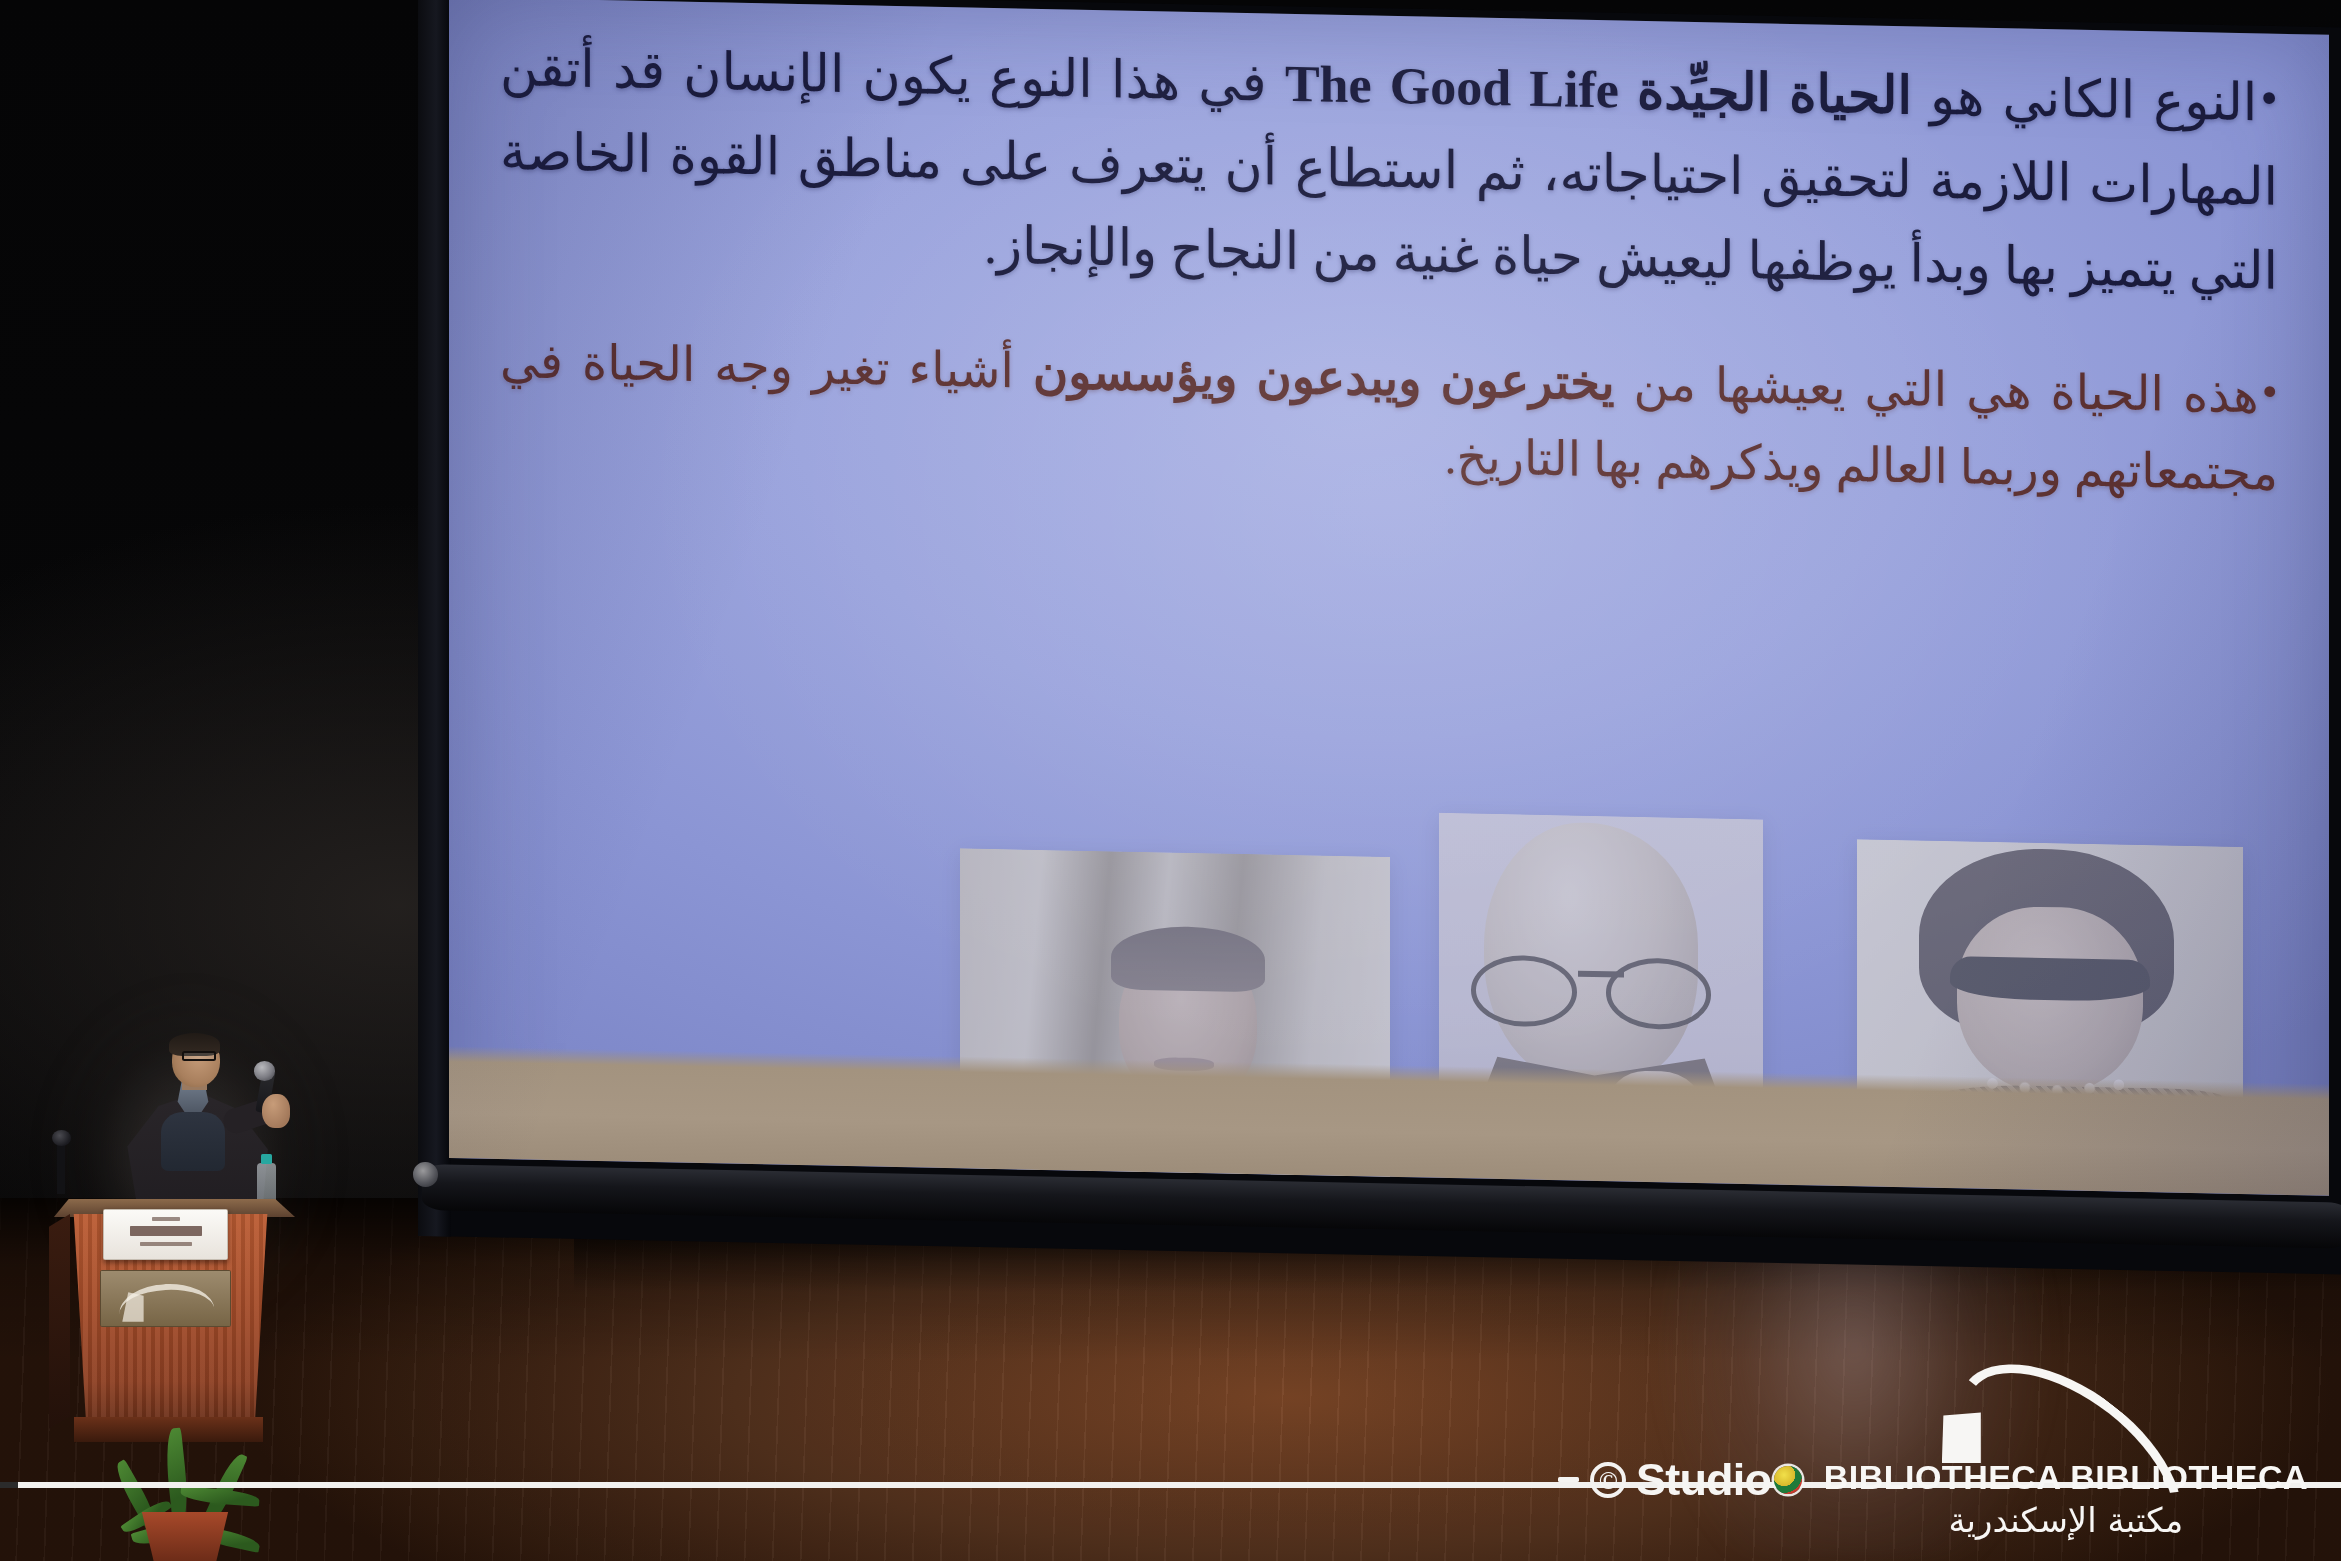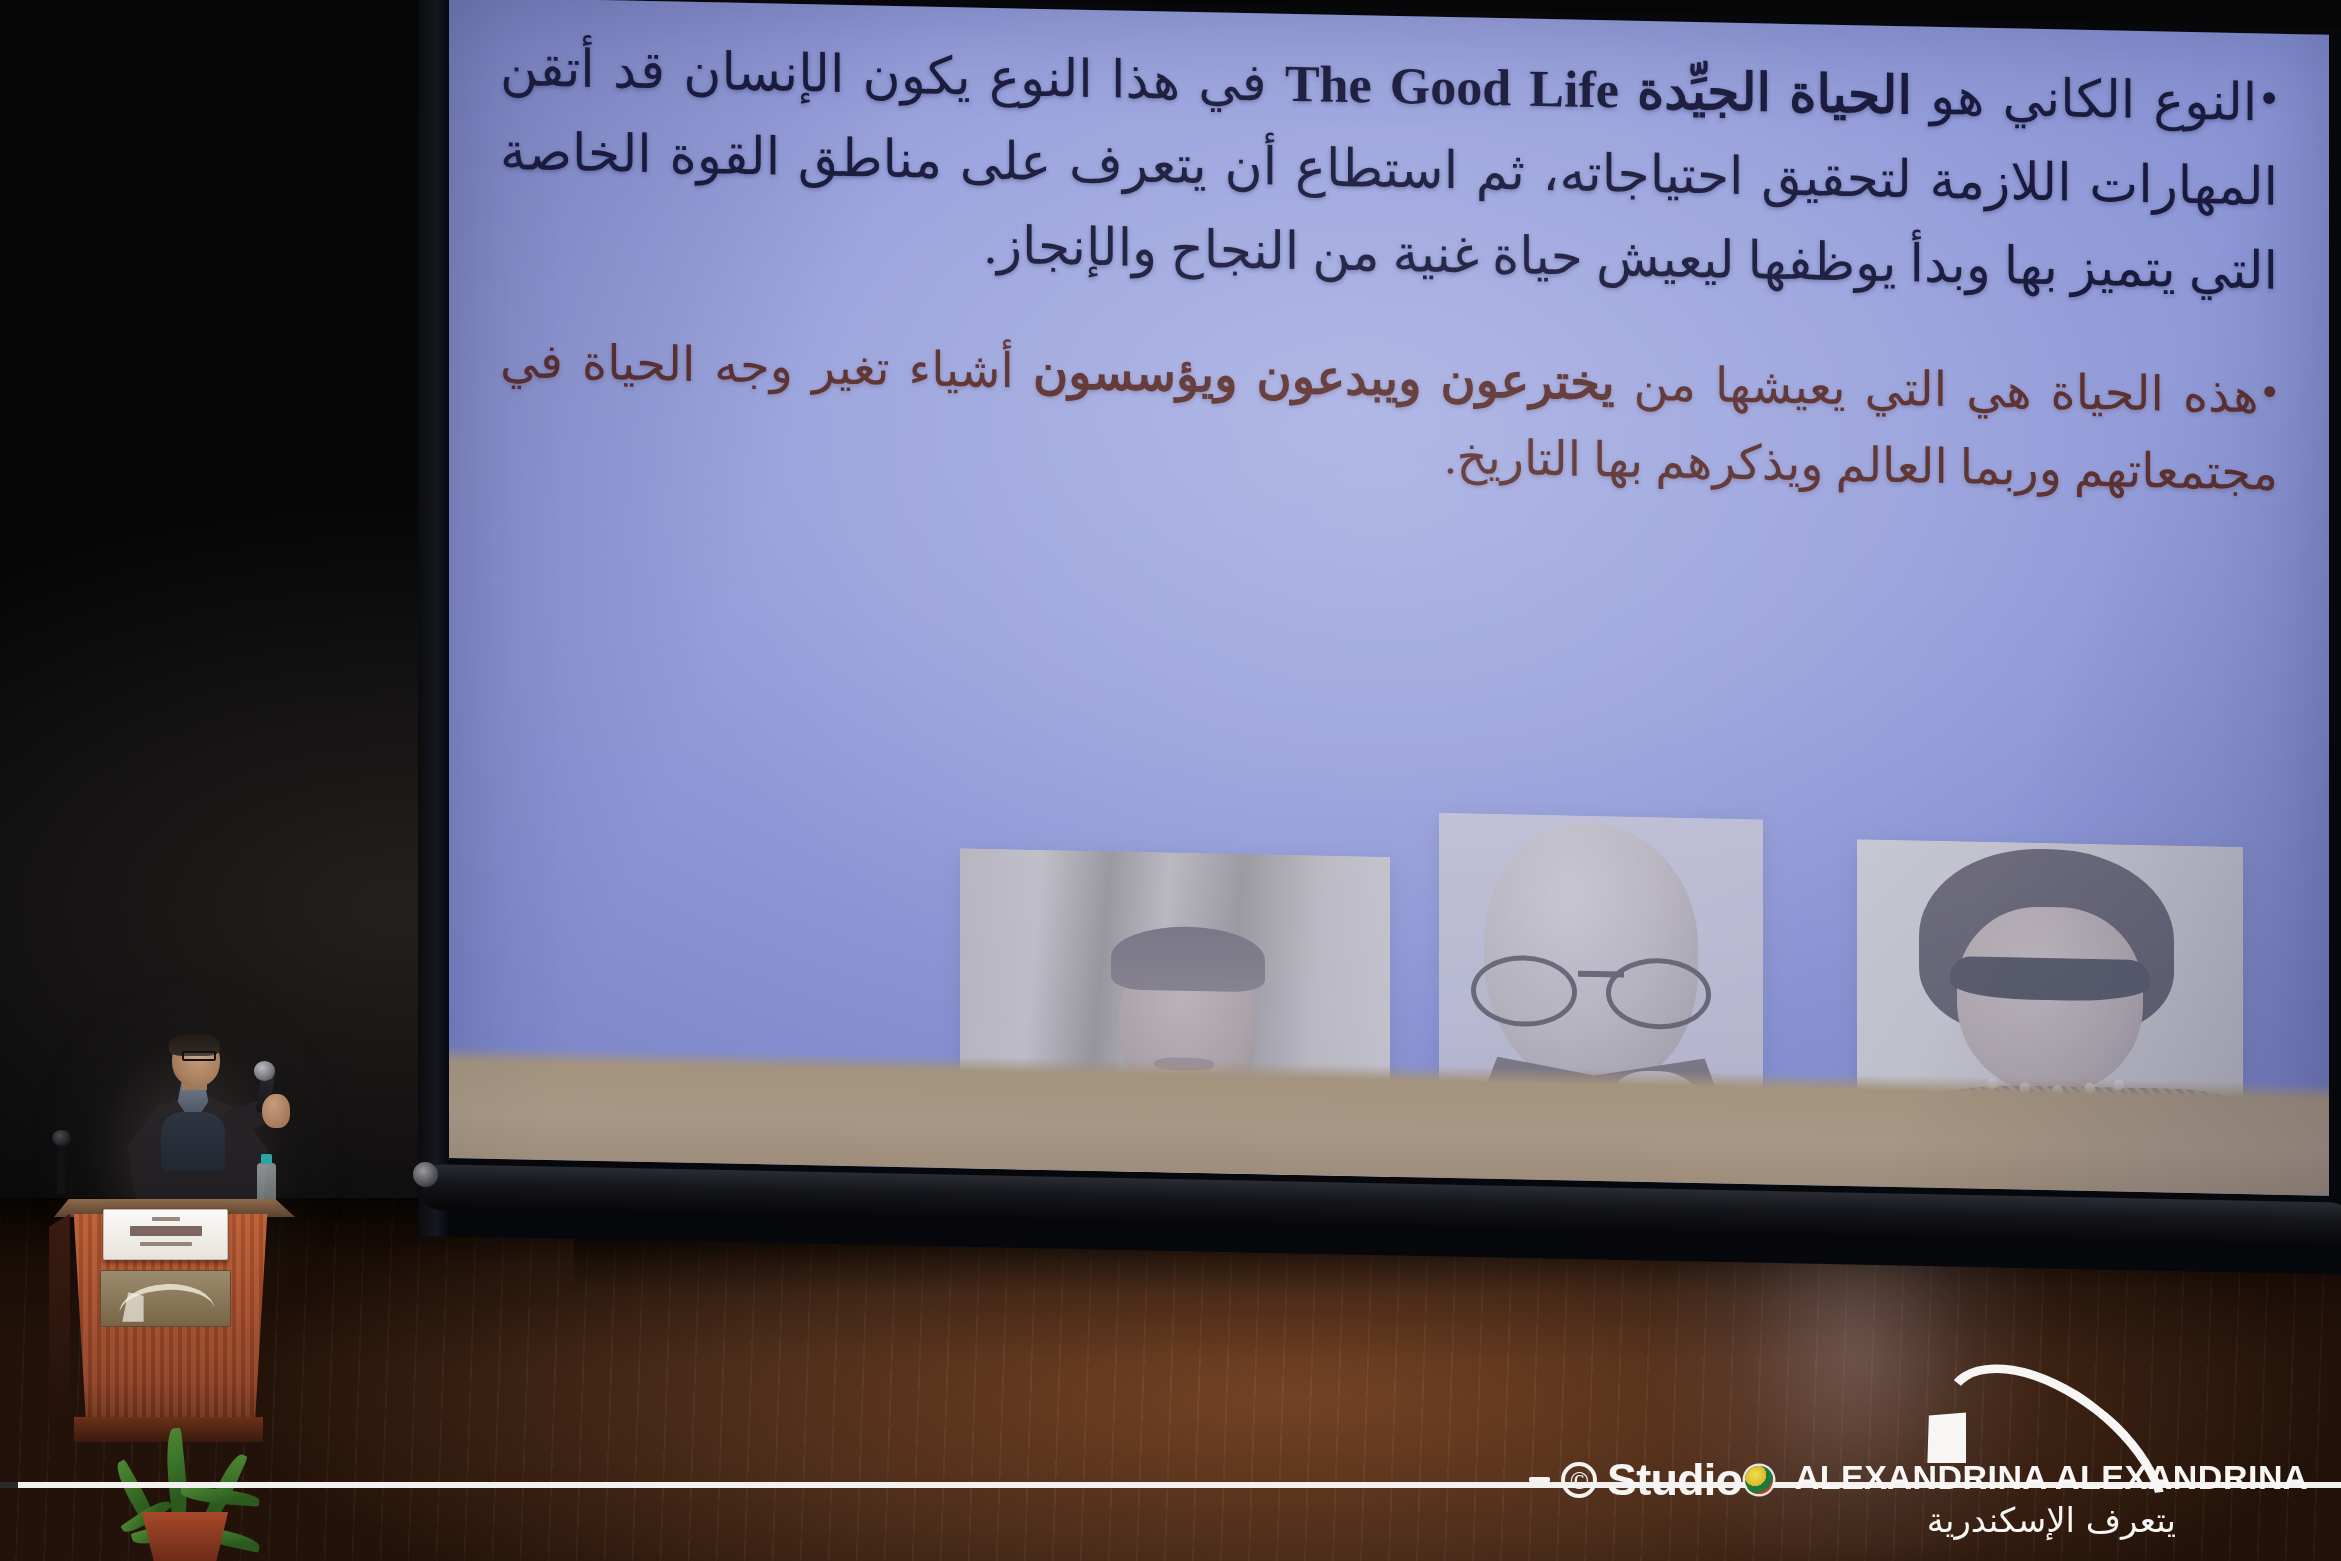--- a/index.html
+++ b/index.html
@@ -684,19 +684,19 @@
       <span class="copyright">©</span>
       <span class="studio-word">Studio</span>
       <span class="globe"></span>
     </div>
 
     <div id="ba-logo">
       <span class="arch-wrap">
         <span class="arch-sweep"></span>
         <span class="arch-leg"></span>
       </span>
-      <span class="ba-en">ALEXANDRINA ALEXANDRINA</span>
-      <span class="ba-ar">يتعرف الإسكندرية</span>
+      <span class="ba-en">BIBLIOTHECA BIBLIOTHECA</span>
+      <span class="ba-ar">مكتبة الإسكندرية</span>
     </div>
   </div>
 
 </div>
 
 
 </body></html>

